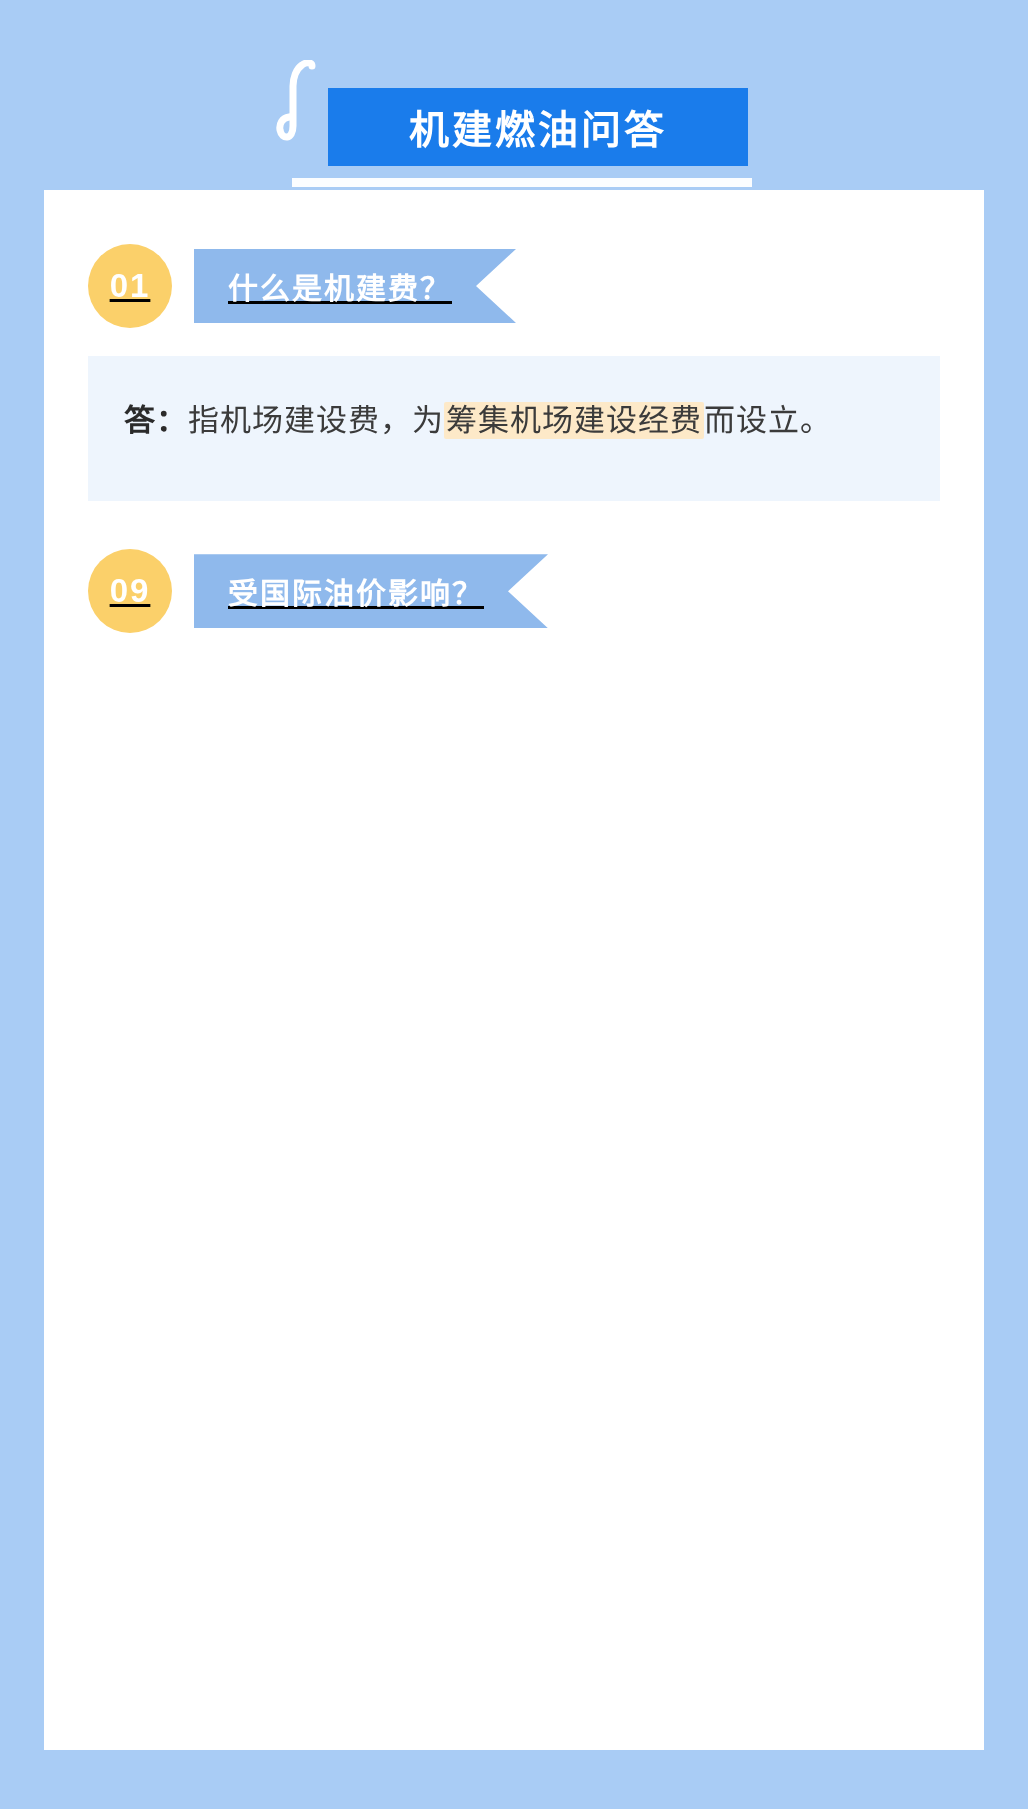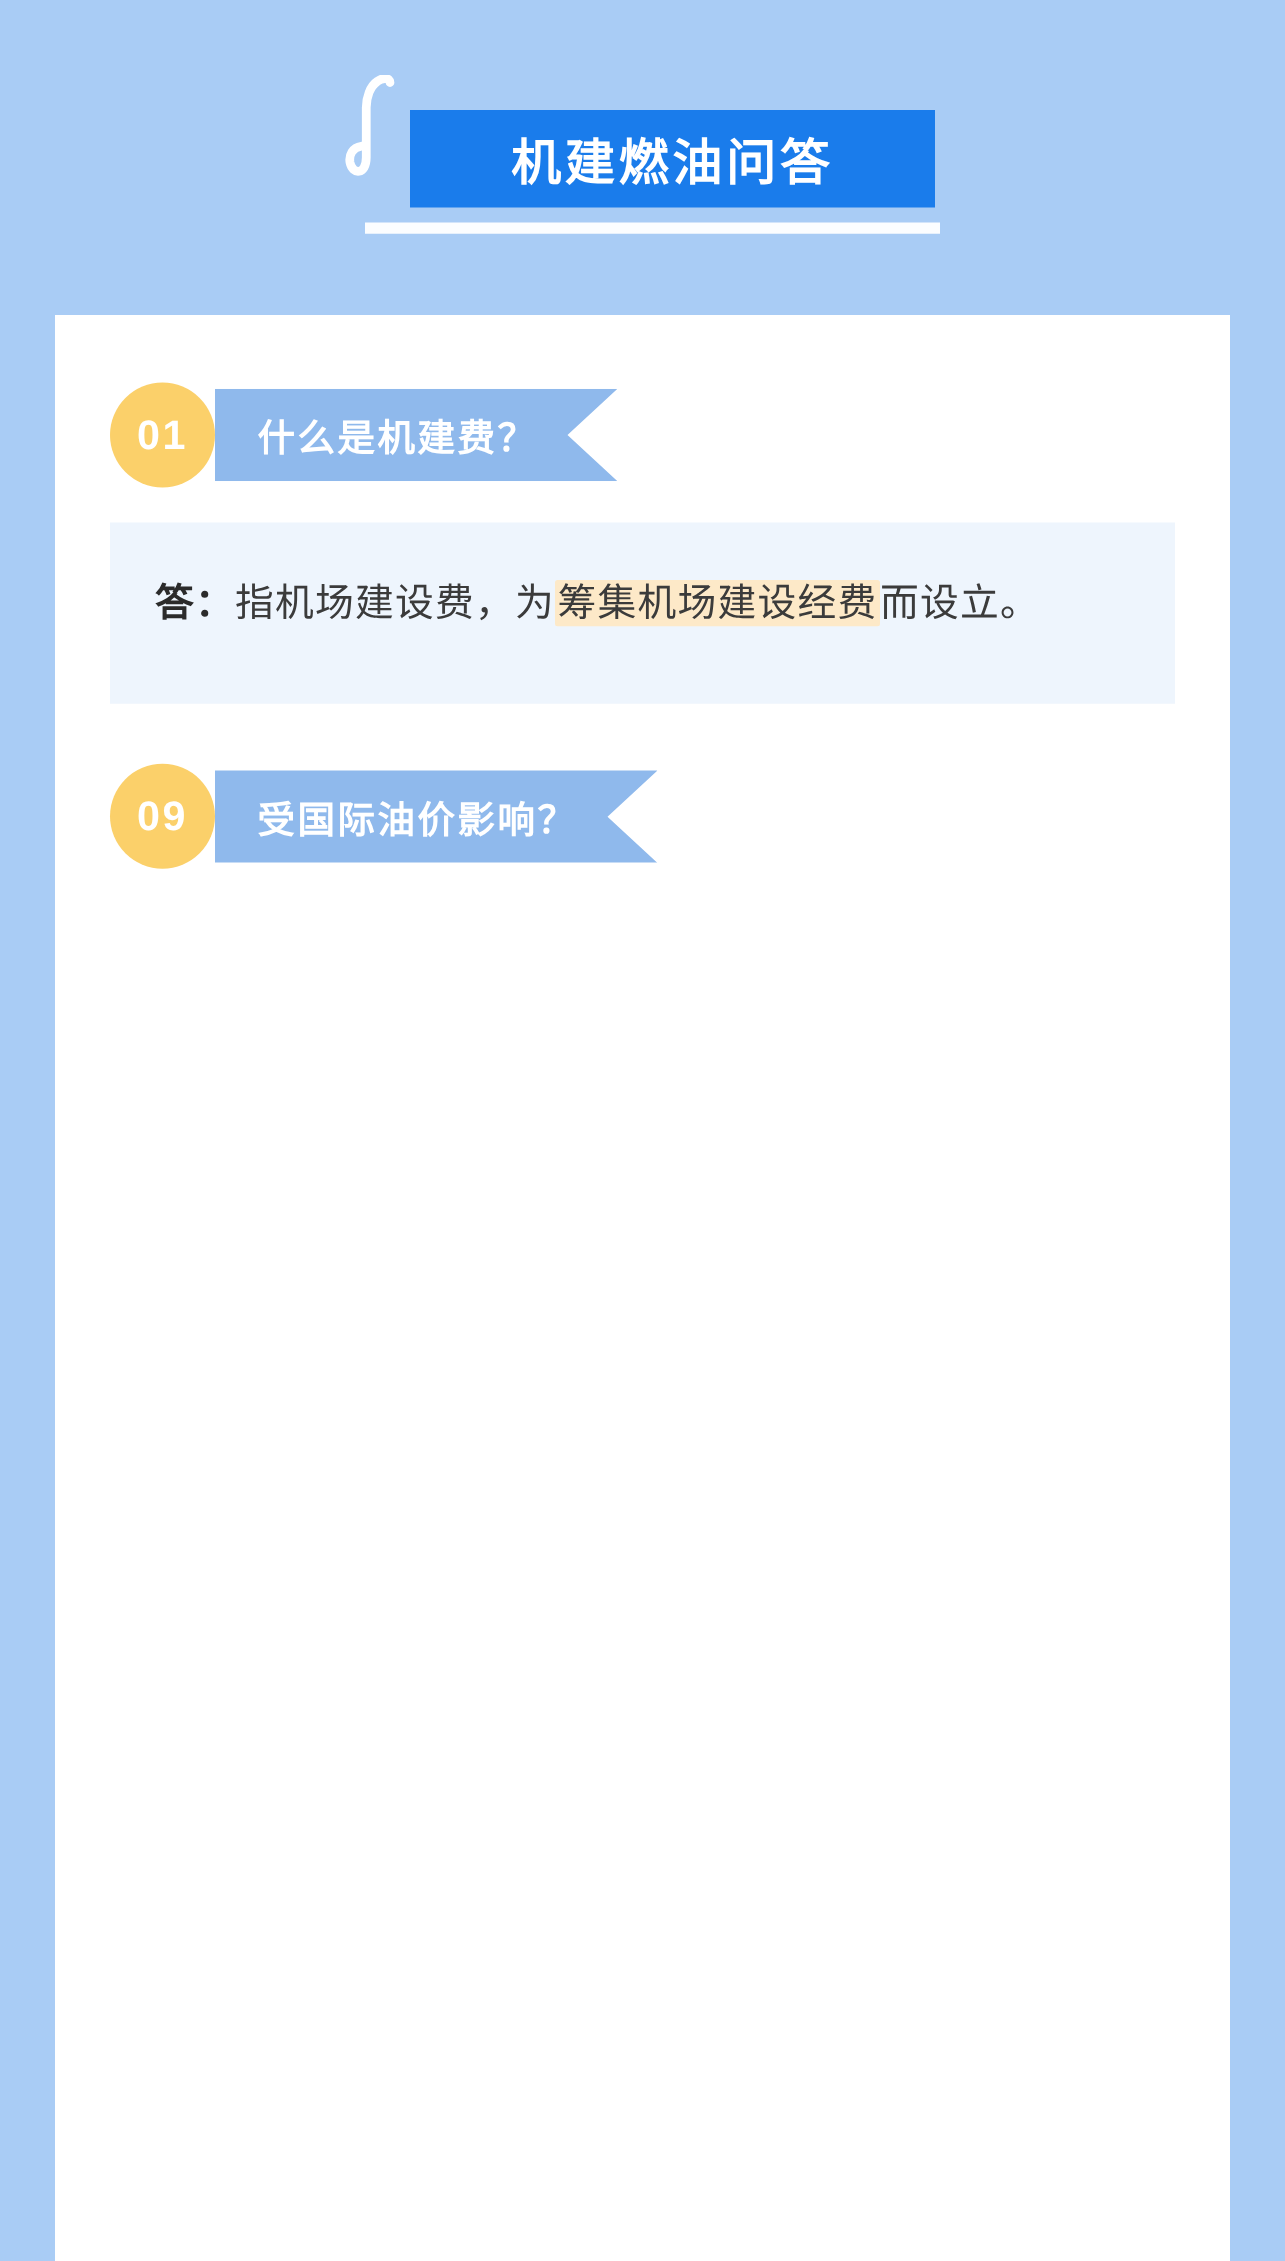--- a/index.html
+++ b/index.html
@@ -19,21 +19,21 @@
     position: relative;
     box-sizing: border-box;
     padding: 0;
     background: #a9ccf5;
     overflow: hidden;
   }
 
   
   .header {
     position: relative;
-    height: 252px;
+    height: 190px;
     text-align: center;
   }
   .hanger {
     position: absolute;
     left: 272px;
     top: 60px;
     width: 52px;
     height: 95px;
   }
   .hanger svg { display: block; }
@@ -78,37 +78,39 @@
   
   .qa-block {
     padding: 0 44px;
     margin-bottom: 46px;
   }
   .qa-head {
     display: flex;
     align-items: center;
     height: 88px;
     margin-bottom: 26px;
+    text-decoration: underline;
   }
   .qa-num {
     width: 84px;
     height: 84px;
     border-radius: 50%;
     background: #fbd06a;
     color: #ffffff;
     font-size: 33px;
     font-weight: bold;
     letter-spacing: 2px;
     display: flex;
     align-items: center;
     justify-content: center;
     flex: 0 0 auto;
   }
   .qa-ribbon {
     position: relative;
+    margin-left: 22px;
     height: 74px;
     background: #8fb9ec;
     display: flex;
     align-items: center;
     padding-left: 34px;
     padding-right: 64px;
     color: #ffffff;
     font-size: 30px;
     font-weight: bold;
     letter-spacing: 2px;

